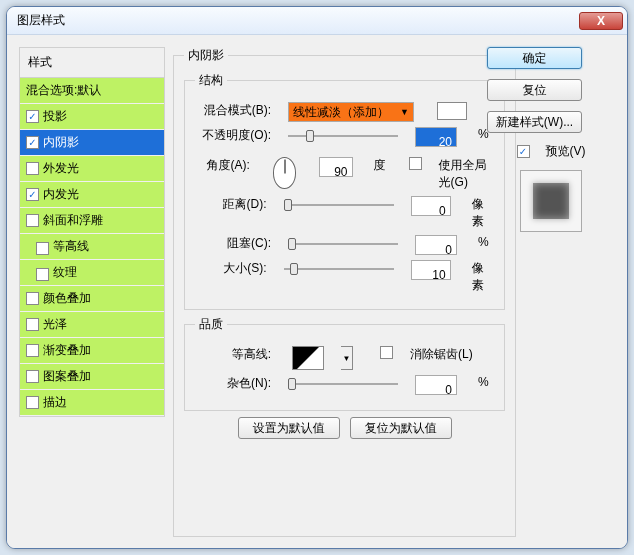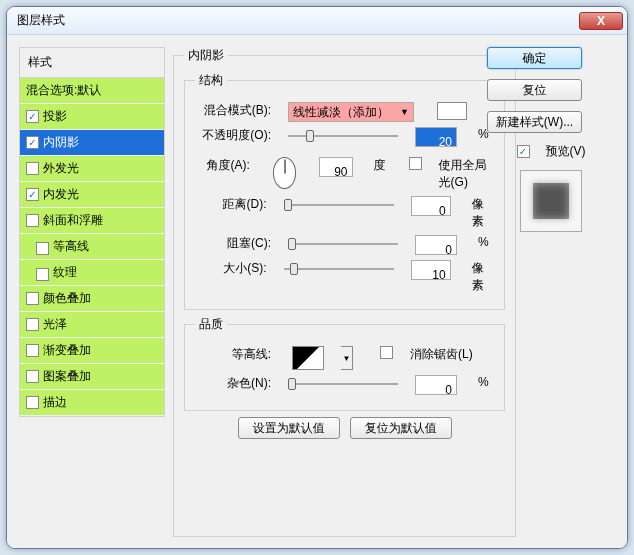--- a/index.html
+++ b/index.html
@@ -18,21 +18,21 @@
 .style-item { padding: 4px 6px; display: flex; align-items: center; gap: 4px; border-bottom: 1px solid #f0f0f0; cursor: pointer; }
 .style-item.selected { background: #1e6fd8; color: #fff; }
 .style-item.indent { padding-left: 16px; align-items: flex-end; }
 .chk { width: 13px; height: 13px; border: 1px solid #888; background: #fff; display: inline-flex; align-items: center; justify-content: center; font-size: 10px; color: #1e6fd8; flex-shrink: 0; }
 .chk.checked::after { content: "✓"; }
 .style-item.selected .chk { color: #1e6fd8; background: #fff; }
 fieldset.grp { border: 1px solid #d0d0d0; padding: 8px 10px 10px; margin: 0 0 6px 0; }
 fieldset.grp legend { padding: 0 4px; color: #000; }
 .row { display: flex; align-items: flex-start; margin: 5px 0; gap: 17px; }
 .lbl { width: 76px; text-align: right; }
-.dropdown { border: 1px solid #aaa; height: 20px; width: 126px; padding: 1px 4px; display: flex; align-items: center; background: #fca5a5; cursor: pointer; }
+.dropdown { border: 1px solid #aaa; height: 20px; width: 126px; padding: 1px 4px; display: flex; align-items: center; background: #f97316; cursor: pointer; }
 .dd-arrow { margin-left: auto; font-size: 9px; }
 .color-swatch { width: 30px; height: 18px; border: 1px solid #888; background: #fff; margin-left: 6px; cursor: pointer; }
 .slider { flex: 0 0 110px; height: 18px; position: relative; }
 .slider-track { position: absolute; top: 8px; left: 0; right: 0; height: 2px; background: #aaa; }
 .slider-thumb { position: absolute; top: 3px; width: 8px; height: 12px; background: #e8e8e8; border: 1px solid #666; border-radius: 2px; cursor: pointer; }
 .numbox { width: 42px; height: 20px; border: 1px solid #aaa; text-align: right; padding: 7px 4px; background: #fff; }
 .numbox.sel { background: #1e6fd8; color: #fff; }
 .unit { margin-left: 4px; }
 .angle-dial { width: 32px; height: 32px; border: 1px solid #666; border-radius: 50%; background: #fff; position: relative; margin: 0 6px; }
 .angle-dial::after { content: ""; position: absolute; left: 50%; top: 50%; width: 14px; height: 1px; background: #000; transform-origin: left center; transform: rotate(-90deg); }

